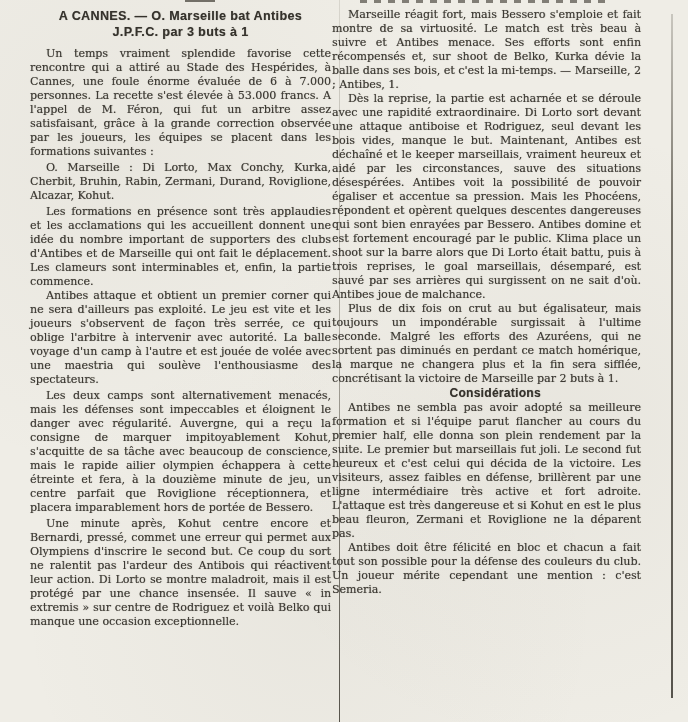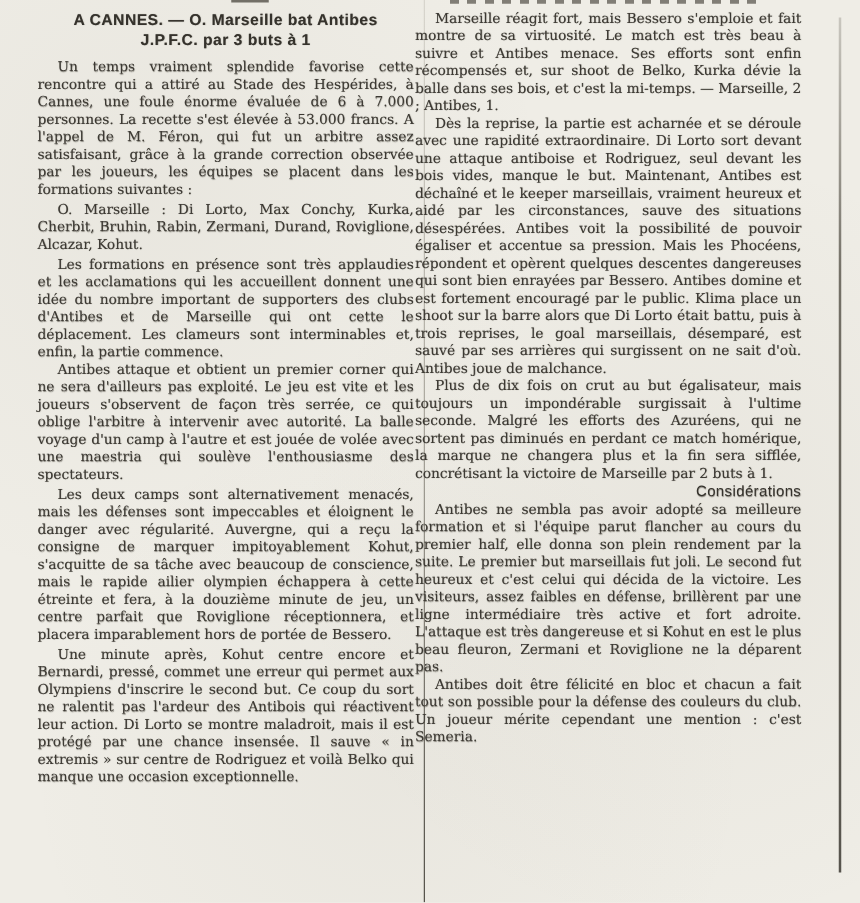--- a/index.html
+++ b/index.html
@@ -30,22 +30,22 @@
   .col-right{left:332px;top:8px;width:309px;}
   .headline{
     font-family:"Liberation Sans", sans-serif;
     font-weight:bold;font-size:12.5px;line-height:16px;
     text-align:center;letter-spacing:0.4px;
     margin:2px 0 7px 0;color:#35322c;
   }
   .headline .hl2{display:block;}
   .section-heading{
     font-family:"Liberation Sans", sans-serif;
-    font-weight:normal;font-size:12px;line-height:15px;
-    text-align:right;letter-spacing:0.3px;
+    font-weight:bold;font-size:12px;line-height:15px;
+    text-align:center;letter-spacing:0.3px;
     margin:8px 0 6px 0;text-indent:0;color:#35322c;
   }
   .team-list{margin:0;}
   .rule-v{position:absolute;width:1px;}
   .rule-center{
     left:339px;top:0;height:722px;
     background:linear-gradient(to bottom, rgba(150,146,134,0.25), rgba(120,116,104,0.55) 45%, rgba(70,67,59,0.85) 92%, rgba(70,67,59,0.9));
   }
   .rule-right{
     left:671px;top:14px;height:684px;width:2px;
@@ -73,21 +73,21 @@
 
   <div class="col col-left">
     <div class="headline">
       <span class="hl1">A CANNES. — O. Marseille bat Antibes</span>
       <span class="hl2">J.P.F.C. par 3 buts à 1</span>
     </div>
     <p>Un temps vraiment splendide favorise cette rencontre qui a attiré au Stade des Hespérides, à Cannes, une foule énorme évaluée de 6 à 7.000 personnes. La recette s'est élevée à 53.000 francs. A l'appel de M. Féron, qui fut un arbitre assez satisfaisant, grâce à la grande correction observée par les joueurs, les équipes se placent dans les formations suivantes :</p>
     <div class="spacer-sm"></div>
     <p class="team-list">O. Marseille : Di Lorto, Max Conchy, Kurka, Cherbit, Bruhin, Rabin, Zermani, Durand, Roviglione, Alcazar, Kohut.</p>
     <div class="spacer-sm"></div>
-    <p>Les formations en présence sont très applaudies et les acclamations qui les accueillent donnent une idée du nombre important de supporters des clubs d'Antibes et de Marseille qui ont cette le déplacement. Les clameurs sont interminables et, enfin, la partie commence.</p>
+    <p>Les formations en présence sont très applaudies et les acclamations qui les accueillent donnent une idée du nombre important de supporters des clubs d'Antibes et de Marseille qui ont fait le déplacement. Les clameurs sont interminables et, enfin, la partie commence.</p>
     <p>Antibes attaque et obtient un premier corner qui ne sera d'ailleurs pas exploité. Le jeu est vite et les joueurs s'observent de façon très serrée, ce qui oblige l'arbitre à intervenir avec autorité. La balle voyage d'un camp à l'autre et est jouée de volée avec une maestria qui soulève l'enthousiasme des spectateurs.</p>
     <div class="spacer-sm"></div>
     <p>Les deux camps sont alternativement menacés, mais les défenses sont impeccables et éloignent le danger avec régularité. Auvergne, qui a reçu la consigne de marquer impitoyablement Kohut, s'acquitte de sa tâche avec beaucoup de conscience, mais le rapide ailier olympien échappera à cette étreinte et fera, à la douzième minute de jeu, un centre parfait que Roviglione réceptionnera, et placera imparablement hors de portée de Bessero.</p>
     <div class="spacer-sm"></div>
     <p>Une minute après, Kohut centre encore et Bernardi, pressé, commet une erreur qui permet aux Olympiens d'inscrire le second but. Ce coup du sort ne ralentit pas l'ardeur des Antibois qui réactivent leur action. Di Lorto se montre maladroit, mais il est protégé par une chance insensée. Il sauve « in extremis » sur centre de Rodriguez et voilà Belko qui manque une occasion exceptionnelle.</p>
   </div>
 
   <div class="col col-right">
     <p>Marseille réagit fort, mais Bessero s'emploie et fait montre de sa virtuosité. Le match est très beau à suivre et Antibes menace. Ses efforts sont enfin récompensés et, sur shoot de Belko, Kurka dévie la balle dans ses bois, et c'est la mi-temps. — Marseille, 2 ; Antibes, 1.</p>
     <p>Dès la reprise, la partie est acharnée et se déroule avec une rapidité extraordinaire. Di Lorto sort devant une attaque antiboise et Rodriguez, seul devant les bois vides, manque le but. Maintenant, Antibes est déchaîné et le keeper marseillais, vraiment heureux et aidé par les circonstances, sauve des situations désespérées. Antibes voit la possibilité de pouvoir égaliser et accentue sa pression. Mais les Phocéens, répondent et opèrent quelques descentes dangereuses qui sont bien enrayées par Bessero. Antibes domine et est fortement encouragé par le public. Klima place un shoot sur la barre alors que Di Lorto était battu, puis à trois reprises, le goal marseillais, désemparé, est sauvé par ses arrières qui surgissent on ne sait d'où. Antibes joue de malchance.</p>

